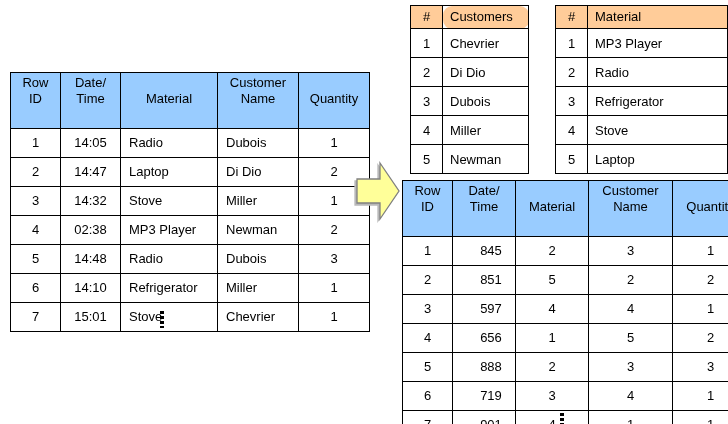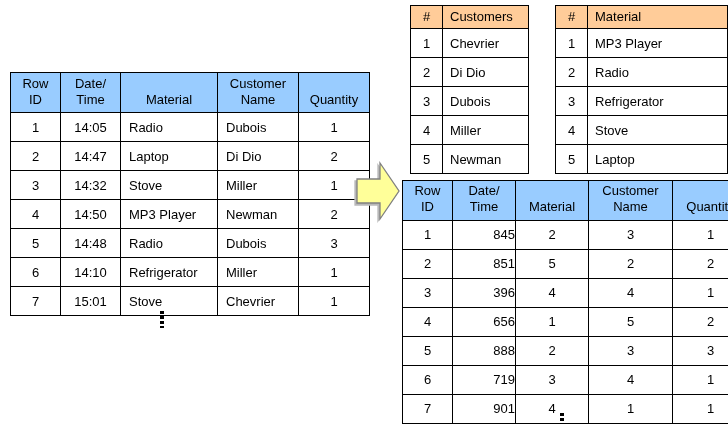--- a/index.html
+++ b/index.html
@@ -28,21 +28,21 @@
     border:1px solid var(--border,#000);
     font-size:13px;
     font-weight:normal;
     overflow:hidden;
     padding:0;
   }
   .tbl th{
     white-space:pre-line;
     text-align:center;
     vertical-align:bottom;
-    padding:2px 2px 4px 2px;
+    padding:2px 2px 20px 2px;
     line-height:1.25;
   }
   .tbl td{
     height:28px;
     vertical-align:middle;
     text-align:center;
   }
   
   .tbl-source th,.tbl-normalized th{ background:var(--header-blue,#99CCFF); }
   .tbl-source{ left:10px; top:72px; width:334px; }
@@ -55,30 +55,30 @@
   .tbl-source td:nth-child(3),
   .tbl-source td:nth-child(4){ text-align:left; padding-left:8px; }
 
   .tbl-normalized{ left:402px; top:180px; width:321px; }
   .tbl-normalized thead tr{ height:37px; }
   .tbl-normalized th:nth-child(1){ width:45px; }
   .tbl-normalized th:nth-child(2){ width:58px; }
   .tbl-normalized th:nth-child(3){ width:68px; }
   .tbl-normalized th:nth-child(4){ width:79px; }
   .tbl-normalized th:nth-child(5){ width:71px; }
-  .tbl-normalized td:nth-child(2){ text-align:right; padding-left:14px; }
+  .tbl-normalized td:nth-child(2){ text-align:center; padding-left:14px; }
 
   
   .tbl-small th{ background:var(--header-orange,#FFCC99); vertical-align:middle; padding:2px; }
   .tbl-small thead tr{ height:23px; }
   .tbl-small th:nth-child(2),
   .tbl-small td:nth-child(2){ text-align:left; padding-left:7px; }
   .tbl-customers{ left:410px; top:5px; width:103px; }
   .tbl-customers th:nth-child(1){ width:27px; }
-  .tbl-customers th:nth-child(2){ width:76px; }
+  .tbl-customers th:nth-child(2){ width:76px;border-radius:9px; }
   .tbl-material{ left:555px; top:5px; width:157px; }
   .tbl-material th:nth-child(1){ width:27px; }
   .tbl-material th:nth-child(2){ width:130px; }
 
   
   .ellipsis{
     position:absolute;
     width:4px;
     background:repeating-linear-gradient(to bottom, #000 0 3px, transparent 3px 5px);
   }
@@ -128,21 +128,21 @@
         </tr>
         <tr>
           <td>3</td>
           <td>14:32</td>
           <td>Stove</td>
           <td>Miller</td>
           <td>1</td>
         </tr>
         <tr>
           <td>4</td>
-          <td>14:50</td>
+          <td>02:38</td>
           <td>MP3 Player</td>
           <td>Newman</td>
           <td>2</td>
         </tr>
         <tr>
           <td>5</td>
           <td>14:48</td>
           <td>Radio</td>
           <td>Dubois</td>
           <td>3</td>
@@ -255,21 +255,21 @@
         </tr>
         <tr>
           <td>2</td>
           <td>851</td>
           <td>5</td>
           <td>2</td>
           <td>2</td>
         </tr>
         <tr>
           <td>3</td>
-          <td>396</td>
+          <td>597</td>
           <td>4</td>
           <td>4</td>
           <td>1</td>
         </tr>
         <tr>
           <td>4</td>
           <td>656</td>
           <td>1</td>
           <td>5</td>
           <td>2</td>

